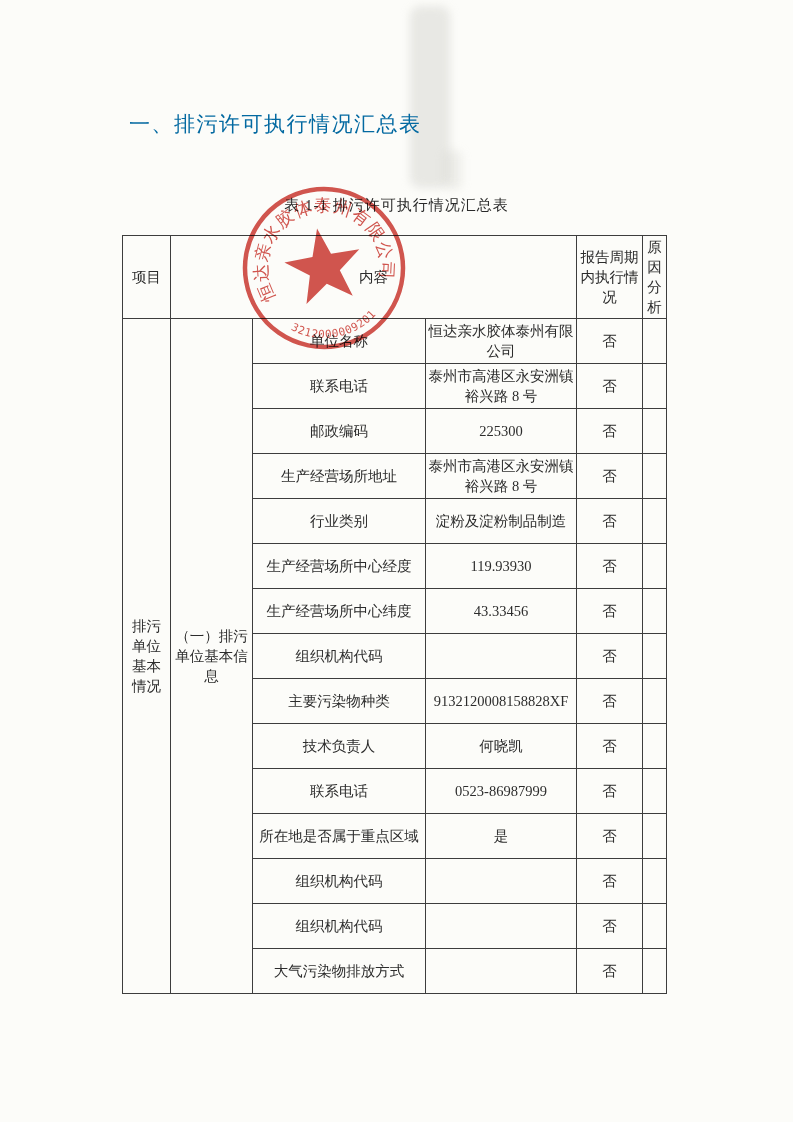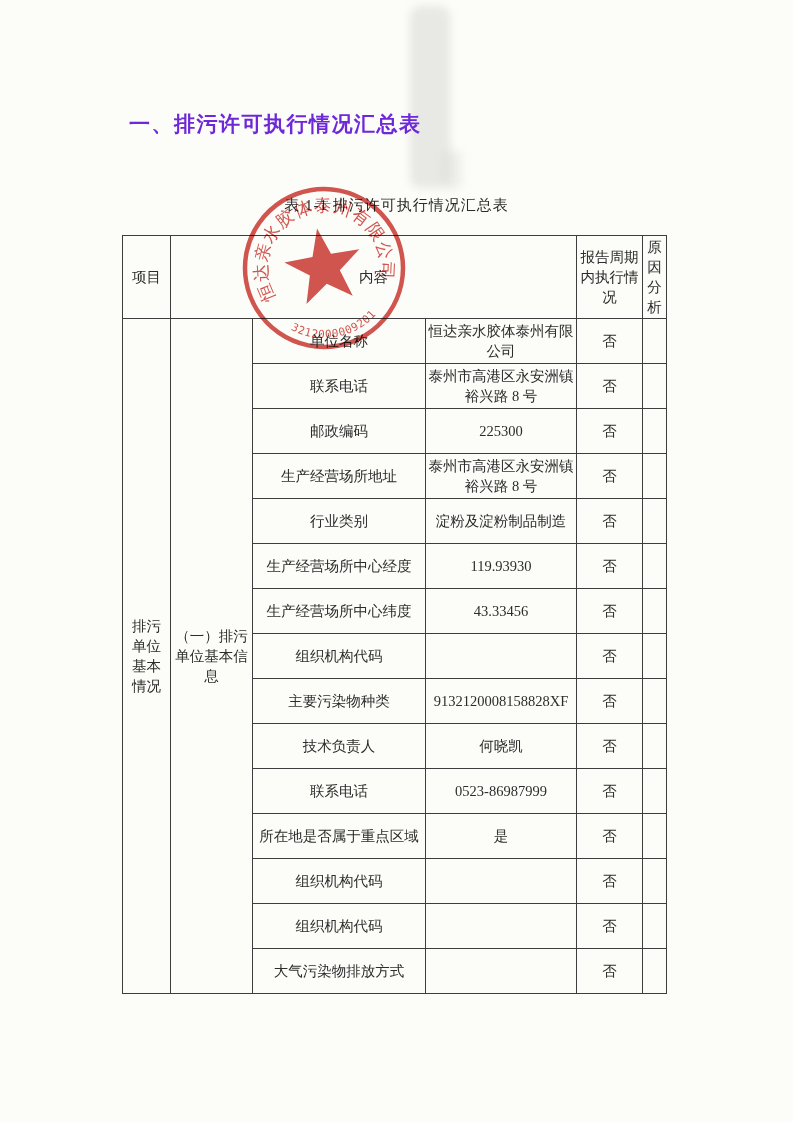--- a/index.html
+++ b/index.html
@@ -21,21 +21,21 @@
   }
   .ghost-band2 {
     position:absolute; left:444px; top:150px; width:18px; height:40px;
     background:rgba(190,190,183,0.22);
     filter:blur(5px);
     border-radius:8px;
   }
   .doc-title {
     position:absolute; left:129px; top:110px;
     font-family:"Liberation Sans","DejaVu Sans",sans-serif;
-    font-size:21px; font-weight:bold; letter-spacing:1.5px; color:#6d28d9;
+    font-size:21px; font-weight:normal; letter-spacing:1.5px; color:#0369a1;
   }
   .table-caption {
     position:absolute; top:196px; left:0; width:100%;
     text-align:center; font-size:15px; letter-spacing:1px; color:#2a2a2a;
   }
   table.summary {
     position:absolute; left:122px; top:235px;
     width:544px;
     border-collapse:collapse; table-layout:fixed;
   }

